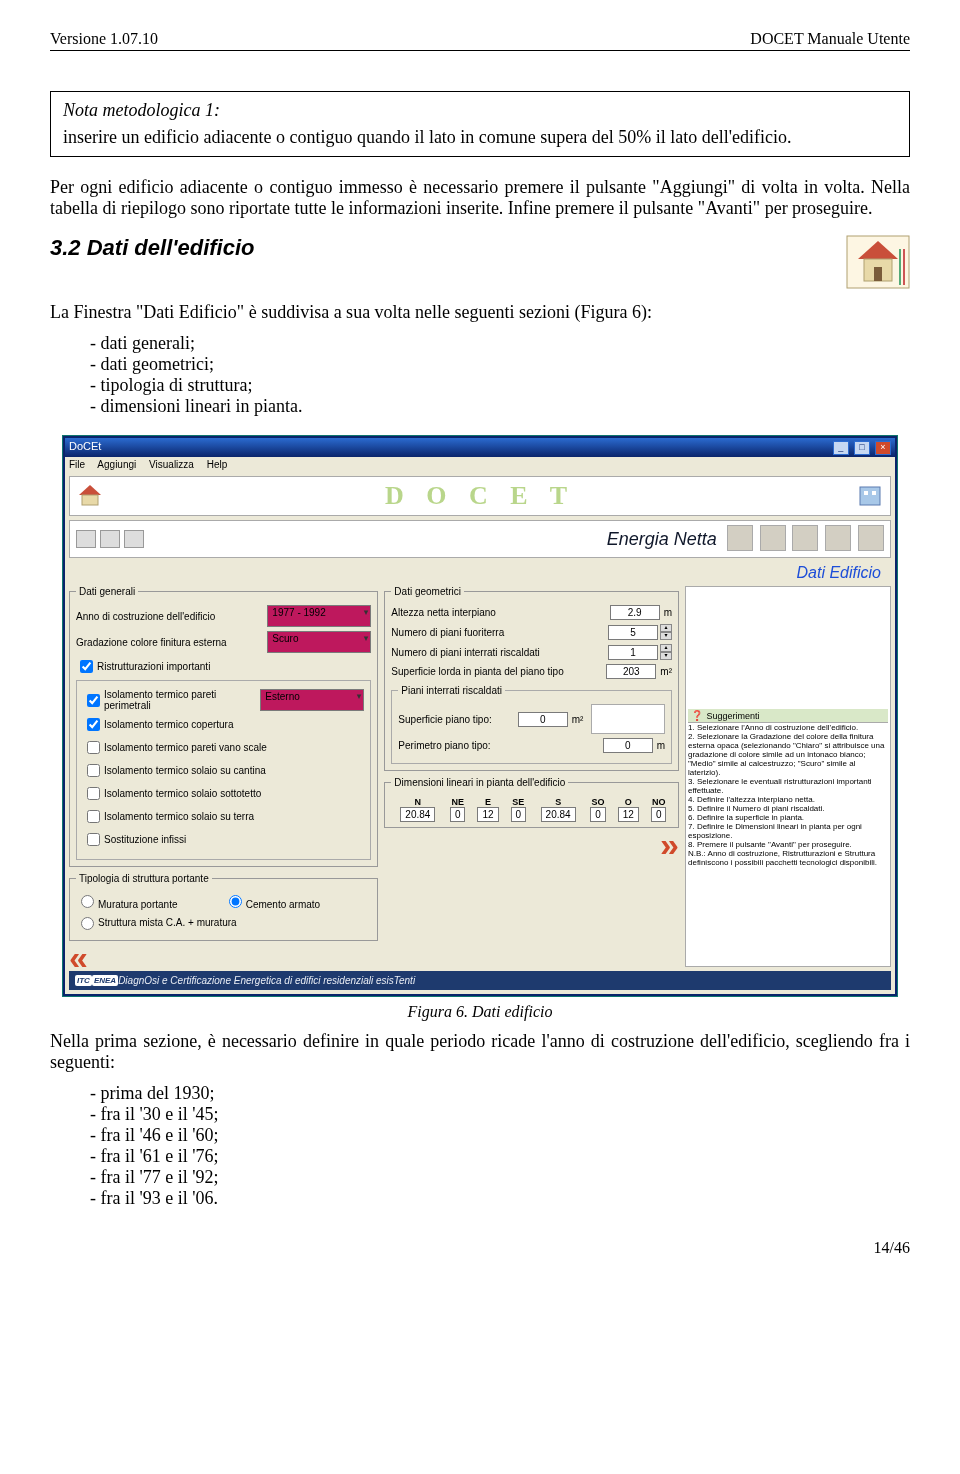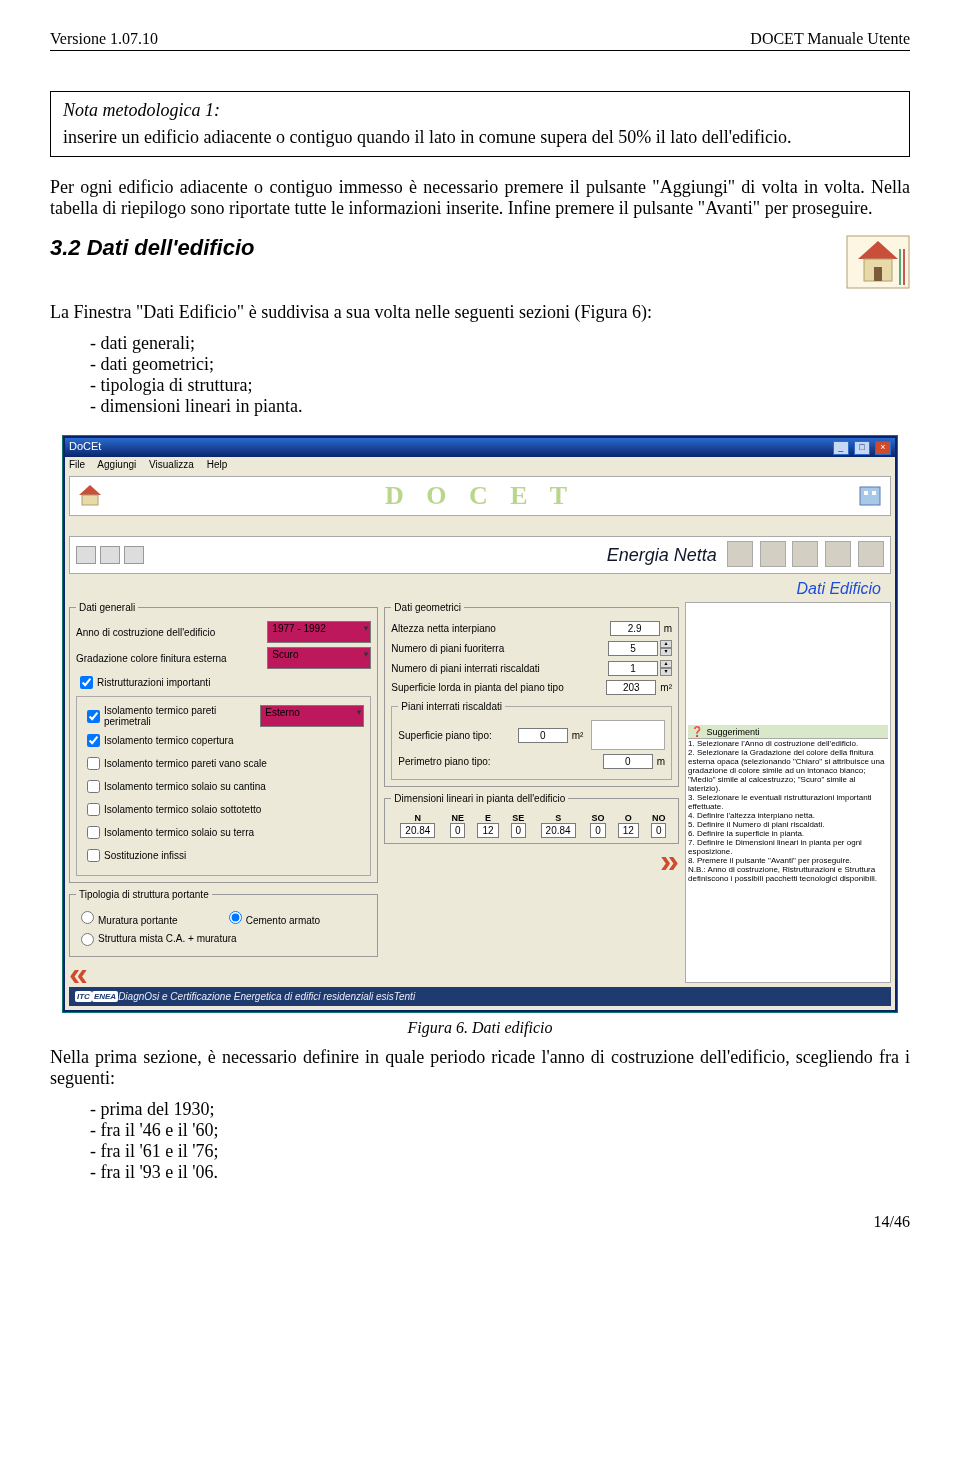--- a/index.html
+++ b/index.html
@@ -35,21 +35,21 @@
     border:1px solid #0f766e; background:#0a246a; padding:2px;
     font-family: Tahoma, Arial, sans-serif; font-size:10px; color:#000;
     width: 830px; margin: 0 auto 6px auto;
   }
   .titlebar { background: linear-gradient(#2b6bd0,#0a246a); color:#fff; display:flex; justify-content:space-between; padding:2px 4px; font-size:11px;}
   .winbtns span{ display:inline-block; width:14px; height:12px; background:#c6d8f2; border:1px solid #2b6bd0; text-align:center; line-height:10px; font-size:9px; margin-left:2px; color:#0a246a;}
   .winbtns span.close{ background:#d04a2b; color:#fff;}
   .menubar{ background:#ece9d8; padding:2px 4px; font-size:10px;}
   .menubar span{ margin-right:10px;}
   .appbody{ background:#ece9d8; padding:4px;}
-  .toprow{ display:flex; align-items:center; justify-content:space-between; background:#fff; border:1px solid #aaa; padding:4px 6px; margin-bottom:20px;}
+  .toprow{ display:flex; align-items:center; justify-content:space-between; background:#fff; border:1px solid #aaa; padding:4px 6px; margin-bottom:4px;}
   .docet-logo{ font-family:"Times New Roman",serif; font-size:26px; letter-spacing:8px; color:#b9d68b; font-weight:bold;}
   .tabrow{ display:flex; align-items:center; background:#fff; border:1px solid #aaa; padding:4px 6px; margin-bottom:2px;}
   .tabicon{ width:18px; height:16px; border:1px solid #999; background:#ddd; margin-right:4px;}
   .tablabel{ flex:1; text-align:right; font-style:italic; color:#0f172a; font-size:18px; padding-right:6px;}
   .greyicons span{ display:inline-block; width:24px;height:24px; background:#d3cfc3; border:1px solid #aaa; margin-left:4px;}
   .subtitlebar{ text-align:right; font-style:italic; color:#1d4ed8; font-size:16px; padding:4px 10px;}
   .maingrid{ display:flex; gap:6px;}
   .leftcol{ flex:1.05;}
   .midcol{ flex:1;}
   .rightbox{ width:200px; background:#fff; border:1px solid #aaa; font-size:8px; padding:2px;}
@@ -331,18 +331,20 @@
       <span>DiagnOsi e Certificazione Energetica di edifici residenziali esisTenti</span>
     </div>
   </div>
 </div>
 
 <div class="fig-caption">Figura 6. Dati edificio</div>
 
 <p style="text-align:justify">Nella prima sezione, è necessario definire in quale periodo ricade l'anno di costruzione dell'edificio, scegliendo fra i seguenti:</p>
 <ul class="dash">
   <li>prima del 1930;</li>
+  <li>fra il '30 e il '45;</li>
   <li>fra il '46 e il '60;</li>
   <li>fra il '61 e il '76;</li>
+  <li>fra il '77 e il '92;</li>
   <li>fra il '93 e il '06.</li>
 </ul>
 
 <div class="page-footer">14/46</div>
 
 </body></html>

